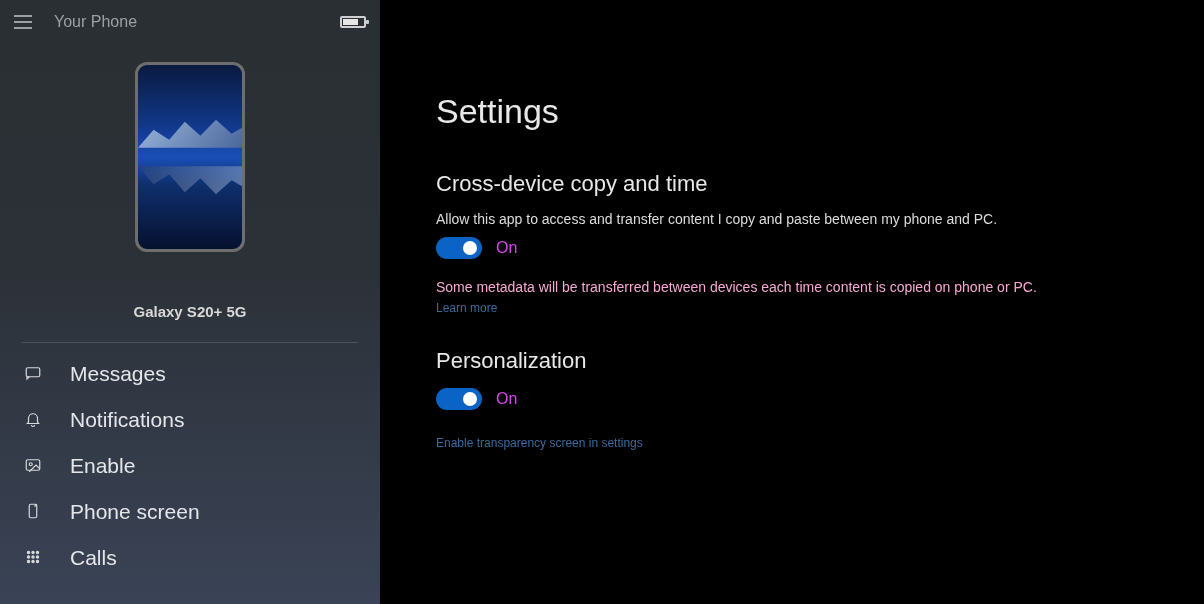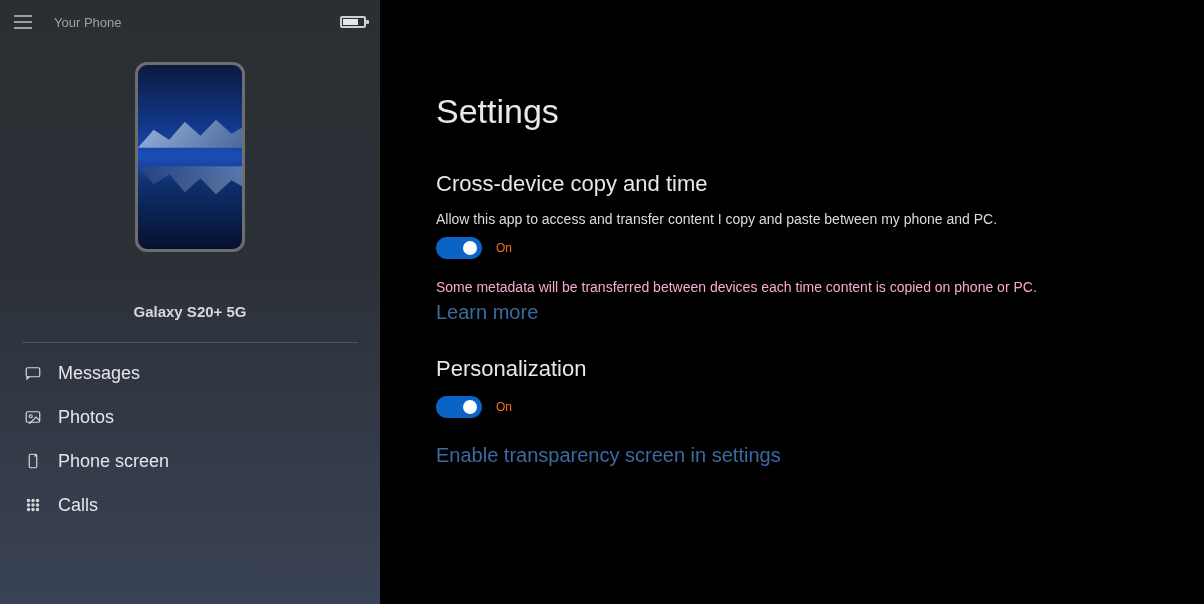--- a/index.html
+++ b/index.html
@@ -15,21 +15,21 @@
     position: relative;
   }
   .sidebar-header {
     display: flex;
     align-items: center;
     padding: 8px 14px;
     height: 44px;
   }
   .hamburger { width: 24px; height: 24px; display: flex; flex-direction: column; justify-content: center; gap: 4px; cursor: pointer; }
   .hamburger span { display: block; height: 2px; background: #9aa0a6; width: 18px; }
-  .app-title { margin-left: 16px; font-size: 13px; color: #9aa0a6; text-align: center; }
+  .app-title { margin-left: 16px; font-size: 16px; color: #9aa0a6; text-align: center; }
   .battery {
     margin-left: auto;
     width: 26px; height: 12px;
     border: 2px solid #cfcfd1; border-radius: 2px;
     position: relative;
   }
   .battery::after {
     content: ""; position: absolute; right: -5px; top: 2px; width: 3px; height: 4px; background: #cfcfd1; border-radius: 1px;
   }
   .battery-fill { position: absolute; left: 1px; top: 1px; bottom: 1px; width: 70%; background: #e6e6e6; }
@@ -52,25 +52,26 @@
     position: absolute; top: 55%; left: 0; right: 0;
     height: 40px;
     background: linear-gradient(315deg, #bcd3ef 0%, #2a3f6c 100%);
     clip-path: polygon(0% 0%, 15% 45%, 30% 20%, 45% 65%, 60% 30%, 75% 70%, 90% 35%, 100% 50%, 100% 0%);
     opacity: 0.5;
   }
   .device-name { margin-top: 14px; font-size: 15px; color: #d8d8d8; font-weight: 600; }
   .sidebar-divider { margin: 22px 22px 8px; height: 1px; background: rgba(255,255,255,0.15); }
   .nav { display: flex; flex-direction: column; }
   .nav-item {
-    display: flex; align-items: center;
+    display: flex; align-items: flex-start;
     padding: 11px 22px;
     cursor: pointer;
-    font-size: 18px;
+    font-size: 21px;
     color: #e4e6ea;
+    gap: 12px;
   }
   .nav-icon { width: 22px; height: 22px; display: flex; align-items: center; justify-content: center; margin-right: 14px; }
   .nav-icon svg { width: 18px; height: 18px; stroke: #d6d8dc; fill: none; stroke-width: 1.6; }
 
   .main {
     flex: 1;
     height: 100%;
     background: #000;
     color: #e8e8e8;
     padding: 36px 40px 0 56px;
@@ -84,23 +85,23 @@
     width: 46px; height: 22px;
     border-radius: 11px;
     background: #0b63c5;
     position: relative;
     cursor: pointer;
   }
   .toggle .knob {
     position: absolute; width: 14px; height: 14px; border-radius: 50%;
     background: #fff; top: 4px; right: 5px;
   }
-  .toggle-label { margin-left: 14px; font-size: 12px; color: #f97316; }
+  .toggle-label { margin-left: 14px; font-size: 16px; color: #d946ef; }
   .meta-text { font-size: 14px; color: #f9a8d4; margin-top: 12px; }
-  .link { color: #3b6aa0; font-size: 20px; margin-top: 6px; display: inline-block; cursor: pointer; }
+  .link { color: #3b6aa0; font-size: 12px; margin-top: 6px; display: inline-block; cursor: pointer; }
   .section { margin-bottom: 32px; }
 </style>
 </head>
 <body>
 
 <div class="app">
   <aside class="sidebar">
     <div class="sidebar-header">
       <div class="hamburger">
           <span></span>
@@ -129,26 +130,35 @@
           <svg viewBox="0 0 24 24">
               <rect x="3" y="5" width="18" height="12" rx="2"></rect>
               <path d="M7 17l-3 3v-3"></path>
             </svg>
         </span>
         <span>Messages</span>
       </div>
       <div class="nav-item">
         <span class="nav-icon">
           <svg viewBox="0 0 24 24">
+              <path d="M6 16v-5a6 6 0 1 1 12 0v5l1.5 2h-15z"></path>
+              <path d="M10 20a2 2 0 0 0 4 0"></path>
+            </svg>
+        </span>
+        <span>Notifications</span>
+      </div>
+      <div class="nav-item">
+        <span class="nav-icon">
+          <svg viewBox="0 0 24 24">
               <rect x="3" y="5" width="18" height="14" rx="2"></rect>
               <circle cx="9" cy="11" r="2"></circle>
               <path d="M21 17l-5-5-9 9"></path>
             </svg>
         </span>
-        <span>Photos</span>
+        <span>Enable</span>
       </div>
       <div class="nav-item">
         <span class="nav-icon">
           <svg viewBox="0 0 24 24">
               <rect x="7" y="3" width="10" height="18" rx="2"></rect>
               <path d="M14 6l3-3"></path>
             </svg>
         </span>
         <span>Phone screen</span>
       </div>

